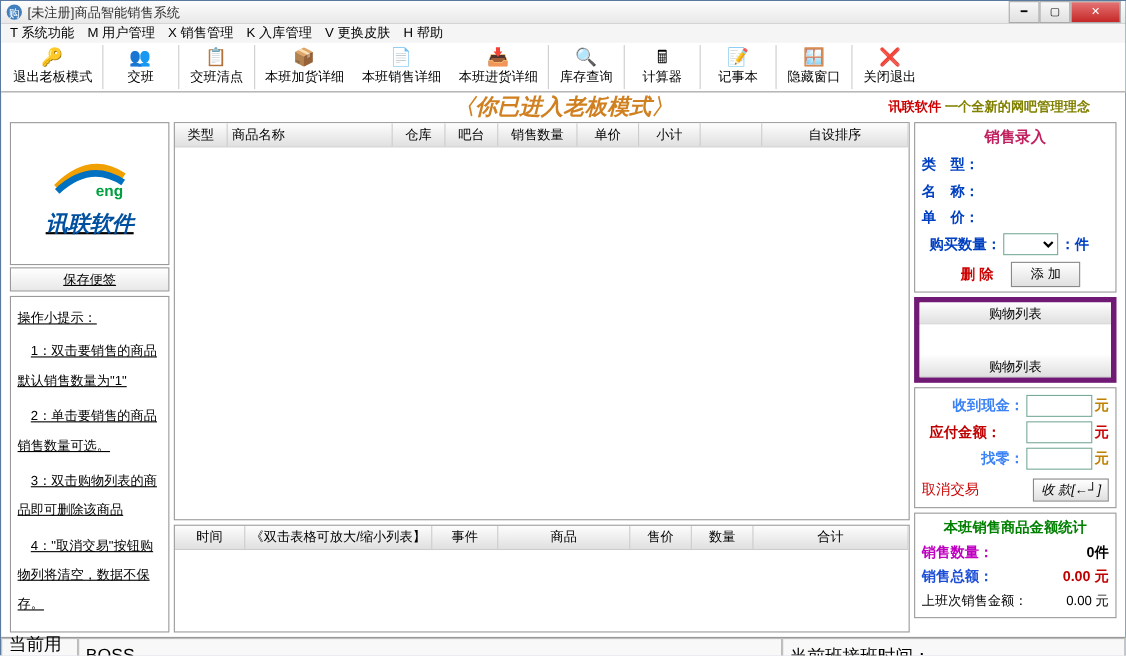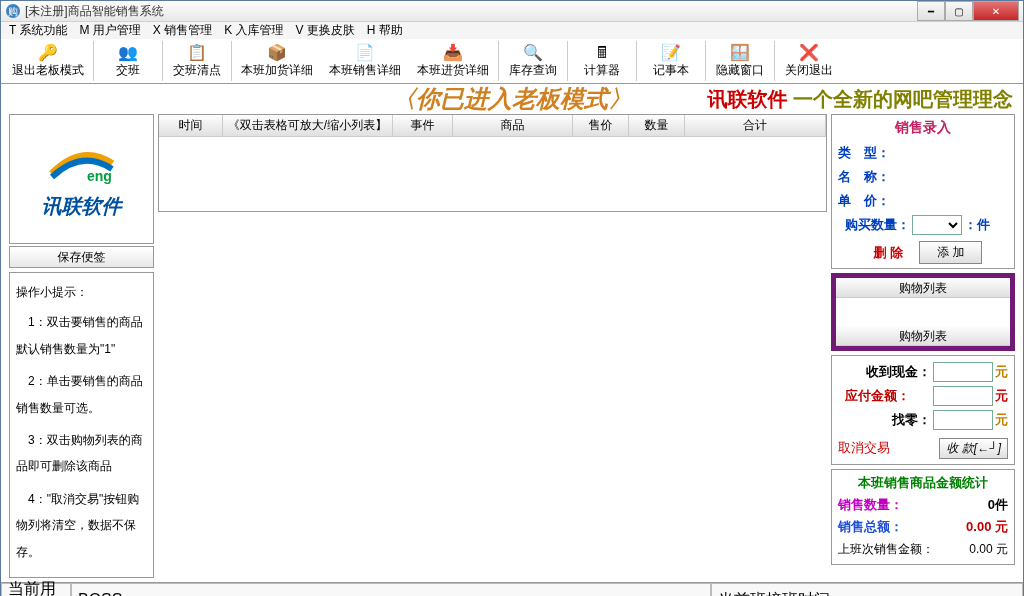--- a/index.html
+++ b/index.html
@@ -11,44 +11,44 @@
 .winbtns { display: flex; gap: 0; }
 .winbtn { width: 28px; height: 20px; border: 1px solid #aaa; background: linear-gradient(#f8f8f8, #e0e0e0); display: flex; align-items: center; justify-content: center; font-size: 10px; }
 .winbtn.close { background: linear-gradient(#e57373, #c62828); color: #fff; width: 46px; }
 .menubar { height: 22px; background: #f5f5f5; display: flex; align-items: center; padding: 0 8px; gap: 12px; font-size: 12px; }
 .menubar span { cursor: default; }
 .toolbar { height: 48px; background: #fff; border-bottom: 1px solid #999; display: flex; align-items: center; padding: 0 4px; gap: 2px; }
 .tbtn { display: flex; flex-direction: column; align-items: center; justify-content: center; min-width: 64px; height: 44px; font-size: 12px; cursor: default; border: 1px solid transparent; padding: 0 6px; }
 .tbtn-i { font-size: 16px; line-height: 18px; }
 .sep { width: 1px; height: 40px; background: #ccc; }
 .banner { height: 30px; display: flex; align-items: center; justify-content: center; position: relative; }
-.banner-c { font-size: 24px; color: #d08020; font-weight: bold; font-style: italic; }
-.banner-r { position: absolute; right: 10px; font-size: 20px; color: #808000; font-weight: bold; }
+.banner-c { font-size: 20px; color: #d08020; font-weight: bold; font-style: italic; }
+.banner-r { position: absolute; right: 32px; font-size: 12px; color: #808000; font-weight: bold; }
 .banner-r .red { color: #c00; }
 .main { flex: 1; display: flex; padding: 0 8px 4px 8px; gap: 4px; }
-.left { width: 145px; display: flex; flex-direction: column; }
+.left { width: 145px; display: flex; flex-direction: column; text-decoration: underline; }
 .logo-box { height: 130px; border: 1px solid #999; display: flex; flex-direction: column; align-items: center; justify-content: center; background: #fff; }
 .logo-t { font-size: 20px; color: #0050a0; font-weight: bold; font-style: italic; margin-top: 4px; }
 .save-btn { height: 22px; border: 1px solid #999; background: linear-gradient(#fff,#e8e8e8); font-size: 12px; margin-top: 2px; }
 .tips { flex: 1; border: 1px solid #999; margin-top: 4px; font-size: 12px; padding: 6px; line-height: 2.2; background: #fff; }
 .tips-h { margin-bottom: 4px; }
 .tips p { text-indent: 1em; margin-bottom: 6px; }
 .center { flex: 1; display: flex; flex-direction: column; gap: 4px; }
 .table { border: 1px solid #999; background: #fff; overflow: hidden; }
 .table1 { flex: 1; }
 .table2 { height: 98px; }
 .thead { display: flex; height: 22px; background: linear-gradient(#fdfdfd,#e0e0e0); border-bottom: 1px solid #ccc; font-size: 12px; }
 .th { border-right: 1px solid #ccc; display: flex; align-items: center; justify-content: center; padding: 0 2px; white-space: nowrap; overflow: hidden; }
 .tbody { background: #fff; }
 .right { width: 184px; display: flex; flex-direction: column; gap: 4px; }
 .panel { border: 1px solid #999; background: #fff; padding: 4px 6px; font-size: 13px; }
 .panel-t { text-align: center; color: #c02060; font-weight: bold; font-size: 14px; margin-bottom: 4px; }
 .row { display: flex; align-items: center; height: 24px; }
 .lbl { color: #0040c0; font-weight: bold; width: 72px; text-align: right; }
-.lbl2 { color: #000000; font-weight: bold; width: 72px; text-align: right; margin-left: 24px; }
+.lbl2 { color: #3b82f6; font-weight: bold; width: 72px; text-align: right; margin-left: 24px; }
 .lbl3 { color: #c00000; font-weight: bold; width: 72px; text-align: right; }
 .inp { width: 60px; height: 20px; border: 1px solid #7a9; background: #fff; margin: 0 2px; }
 .unit { color: #0040c0; font-weight: bold; }
 .btnrow { display: flex; gap: 6px; margin-top: 4px; justify-content: center; align-items: center; }
 .btn-del { color: #c00; font-size: 13px; padding: 2px 10px; background: none; border: none; font-weight: bold; }
 .btn-add { padding: 2px 17px; font-size: 12px; border: 1px solid #888; background: linear-gradient(#fff,#e0e0e0); }
 .cart { border: 5px solid #701a75; display: flex; flex-direction: column; }
 .cart-h { height: 20px; background: linear-gradient(#fdfdfd,#e0e0e0); text-align: center; font-size: 12px; border-bottom: 1px solid #ccc; line-height: 20px; }
 .cart-b { height: 28px; background: #fff; }
 .pay .row { justify-content: space-between; }
@@ -164,20 +164,34 @@
       <div class="tips">
         <div class="tips-h">操作小提示：</div>
         <p>1：双击要销售的商品默认销售数量为"1"</p>
         <p>2：单击要销售的商品销售数量可选。</p>
         <p>3：双击购物列表的商品即可删除该商品</p>
         <p>4："取消交易"按钮购物列将清空，数据不保存。</p>
       </div>
     </div>
 
     <div class="center">
+      <div class="table table1">
+        <div class="thead">
+          <div class="th" style="width:48px">类型</div>
+          <div class="th" style="width:150px;justify-content:flex-start;padding-left:4px">商品名称</div>
+          <div class="th" style="width:48px">仓库</div>
+          <div class="th" style="width:48px">吧台</div>
+          <div class="th" style="width:72px">销售数量</div>
+          <div class="th" style="width:56px">单价</div>
+          <div class="th" style="width:56px">小计</div>
+          <div class="th" style="width:56px"></div>
+          <div class="th" style="flex:1">自设排序</div>
+        </div>
+        <div class="tbody"></div>
+      </div>
       <div class="table table2">
         <div class="thead">
           <div class="th" style="width:64px">时间</div>
           <div class="th" style="width:170px">《双击表格可放大/缩小列表】</div>
           <div class="th" style="width:60px">事件</div>
           <div class="th" style="width:120px">商品</div>
           <div class="th" style="width:56px">售价</div>
           <div class="th" style="width:56px">数量</div>
           <div class="th" style="flex:1">合计</div>
         </div>

